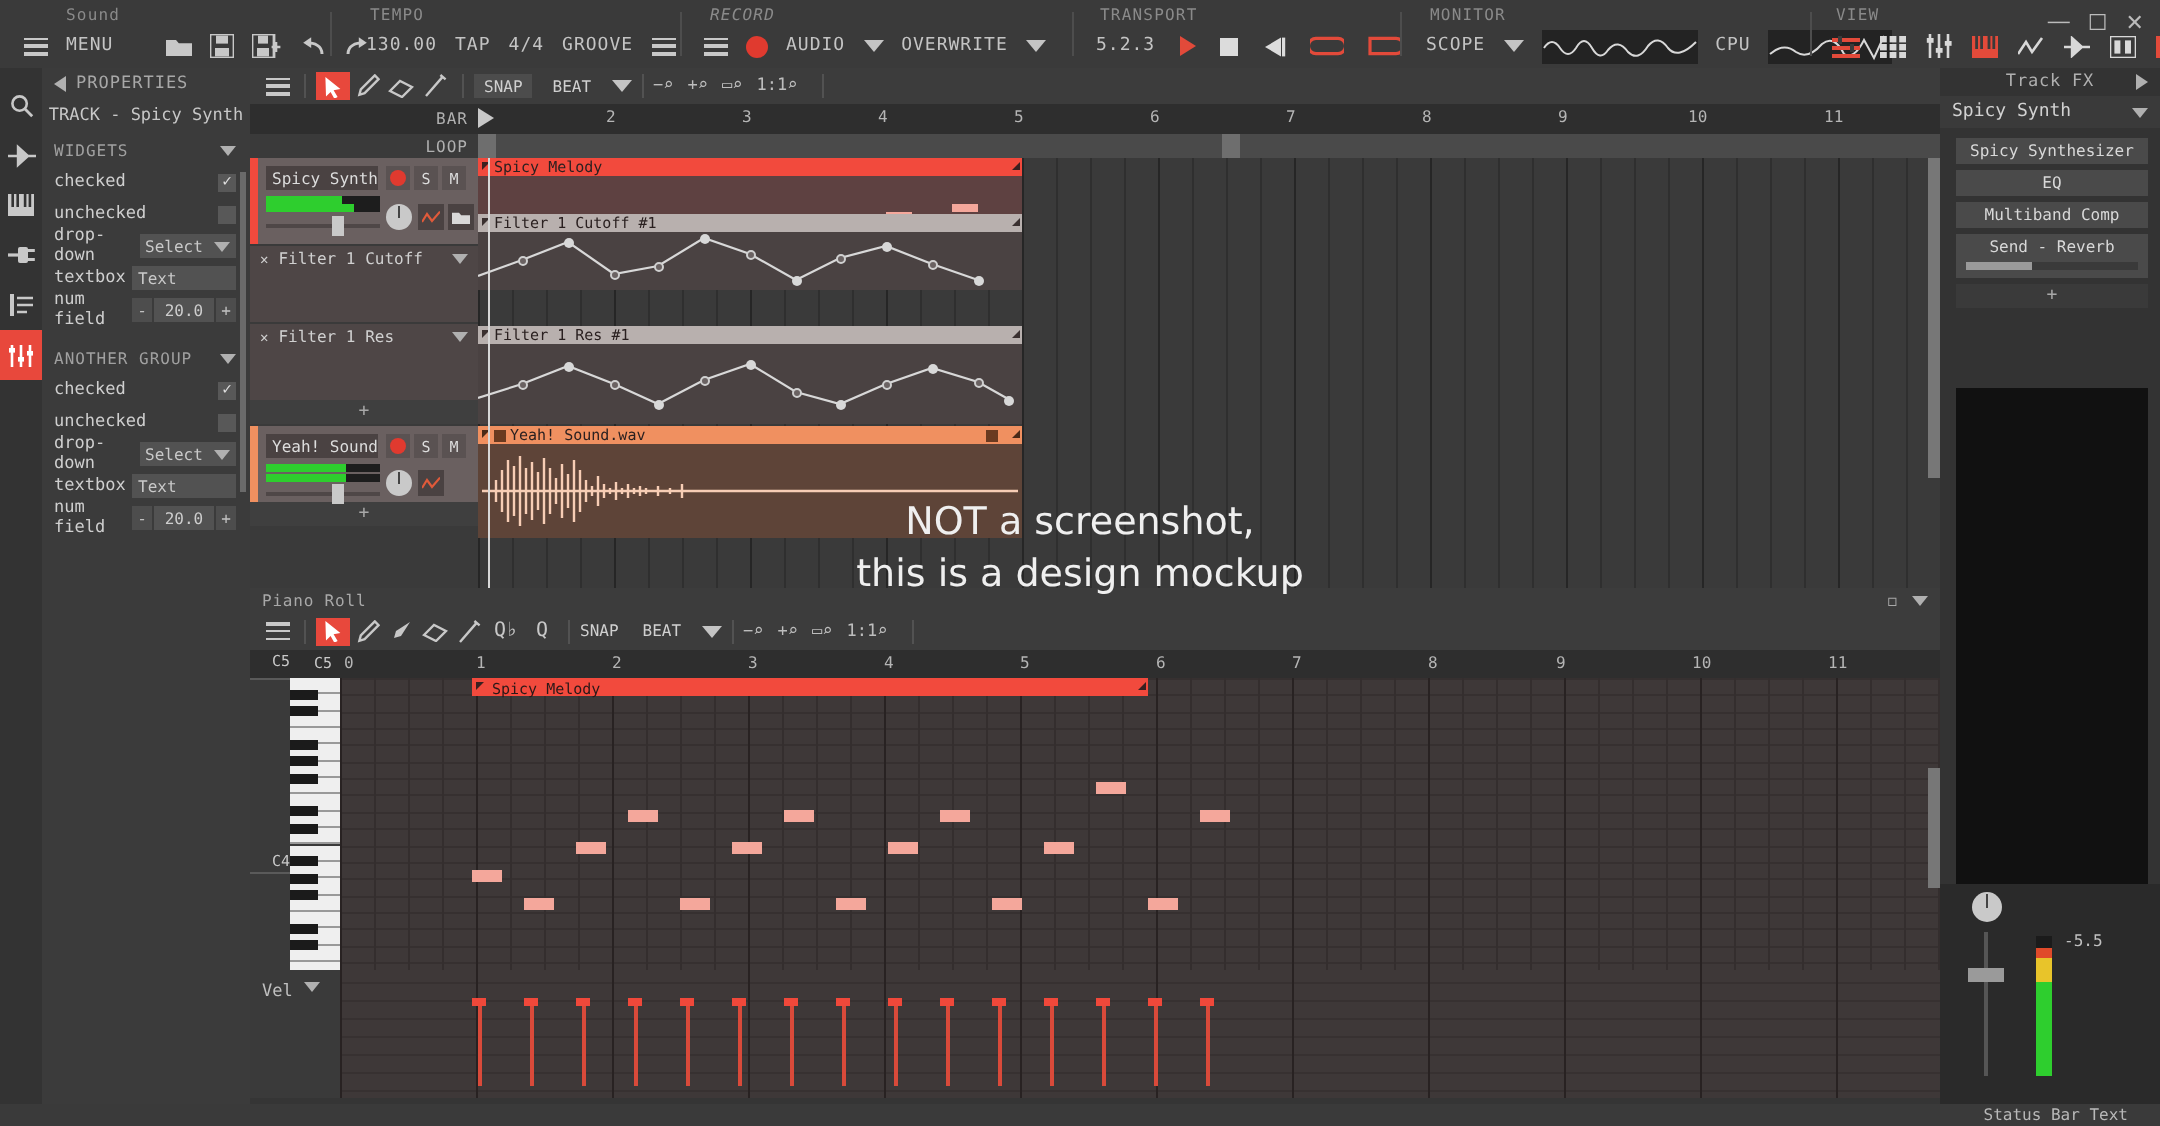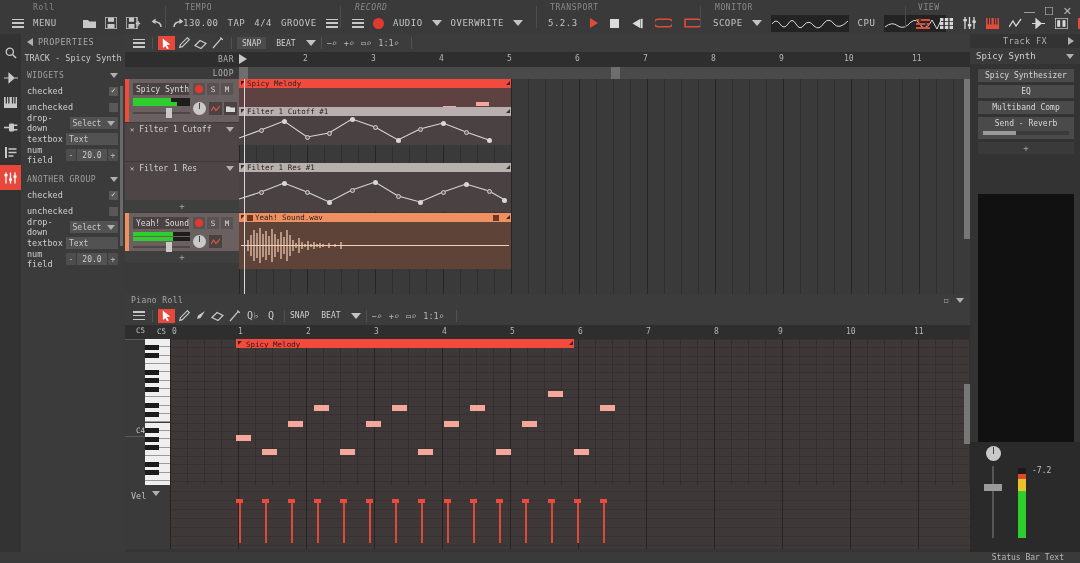--- a/index.html
+++ b/index.html
@@ -151,21 +151,21 @@
   .mockup-note { position:absolute; left:0; top:248px; width:1080px; text-align:center; color:#efefef; font-family:"DejaVu Sans", sans-serif; font-size:19px; line-height:26px; pointer-events:none; }
   .watermark { position:absolute; left:782px; top:492px; display:flex; align-items:center; gap:8px; pointer-events:none; }
   .wm-txt { color:#fff; font-family:"DejaVu Sans", sans-serif; font-size:24px; }
 </style>
 </head>
 <body>
 
 <div class="app">
 
   <div class="topbar">
-    <div class="tb-cap" style="left:33px;">Roll</div>
+    <div class="tb-cap" style="left:33px;">Sound</div>
     <div class="tb-row" style="left:12px;">
       <div class="hamb">
           <i></i>
           <i></i>
           <i></i>
         </div>
       <span class="tb-lbl">MENU</span>
       <span style="width:8px"></span>
       <svg width="13" height="11" viewBox="0 0 13 11">
           <path d="M0 2h5l1.4 1.6H13V10H0z" fill="#c8c8c8"></path>
@@ -1055,24 +1055,28 @@
           <i></i>
         </span>
       <span class="m-fader"></span>
       <span class="m-fhead"></span>
       <span class="m-meter">
         <i style="top:0;height:6px;background:#1b1b1b"></i>
         <i style="top:6px;height:5px;background:#e04a2a"></i>
         <i style="top:11px;height:12px;background:#e8c42a"></i>
         <i style="top:23px;height:47px;background:#2ece2e"></i>
       </span>
-      <span class="m-db">-7.2</span>
+      <span class="m-db">-5.5</span>
       <span class="m-name">Master</span>
 
     </div>
   </div>
 
   <div class="statusbar">
     <span>Status Bar Text</span>
   </div>
 
+  <div class="mockup-note">
+    <div>NOT a screenshot,</div>
+    <div>this is a design mockup</div>
+  </div>
 
 </div>
 
 </body></html>

